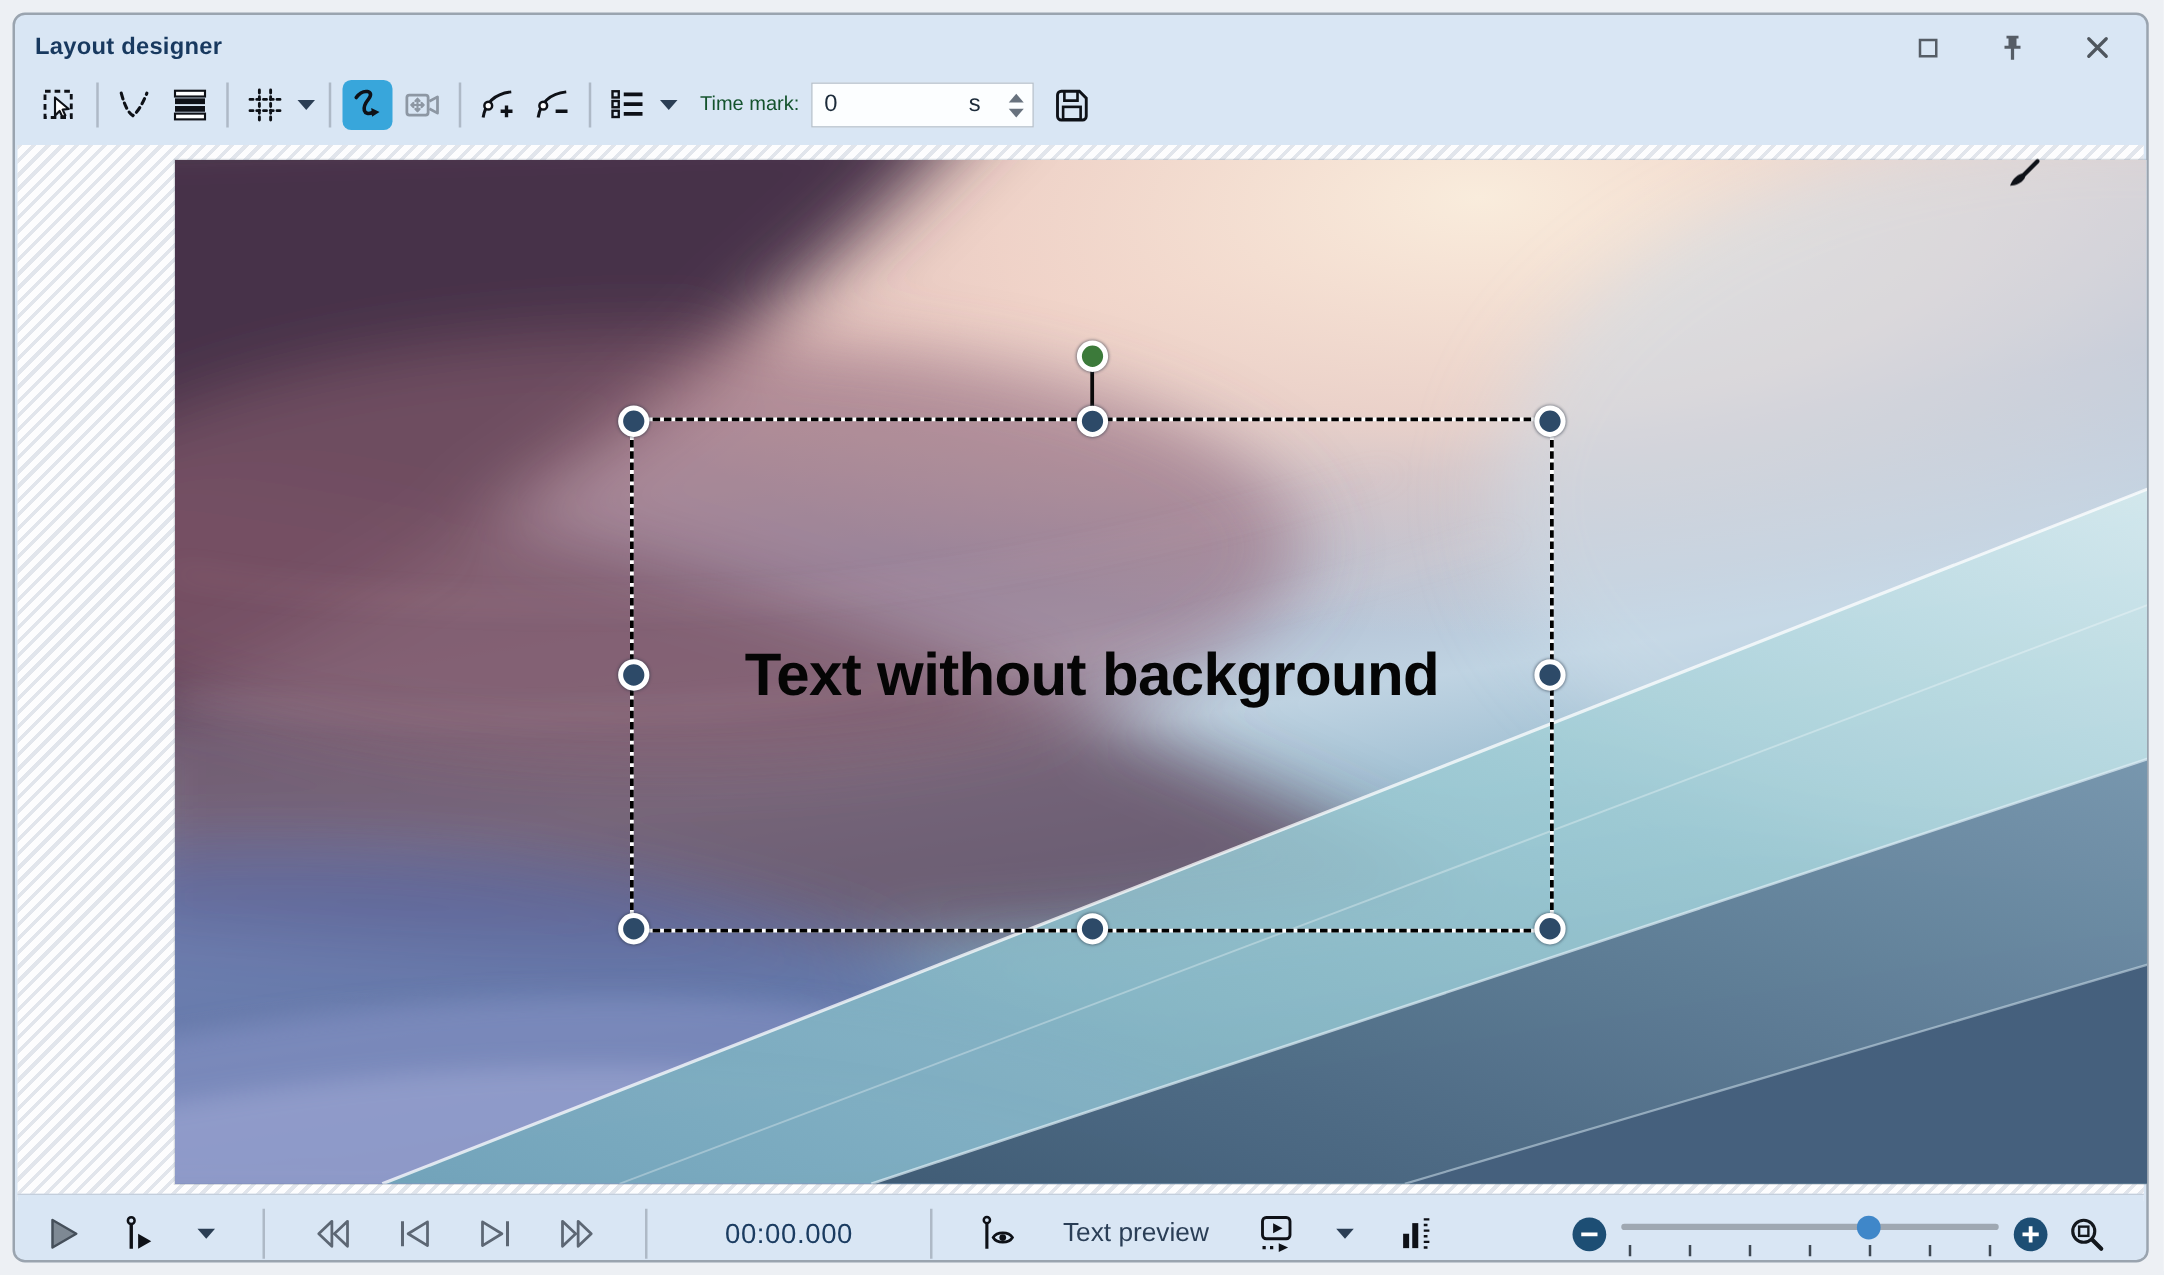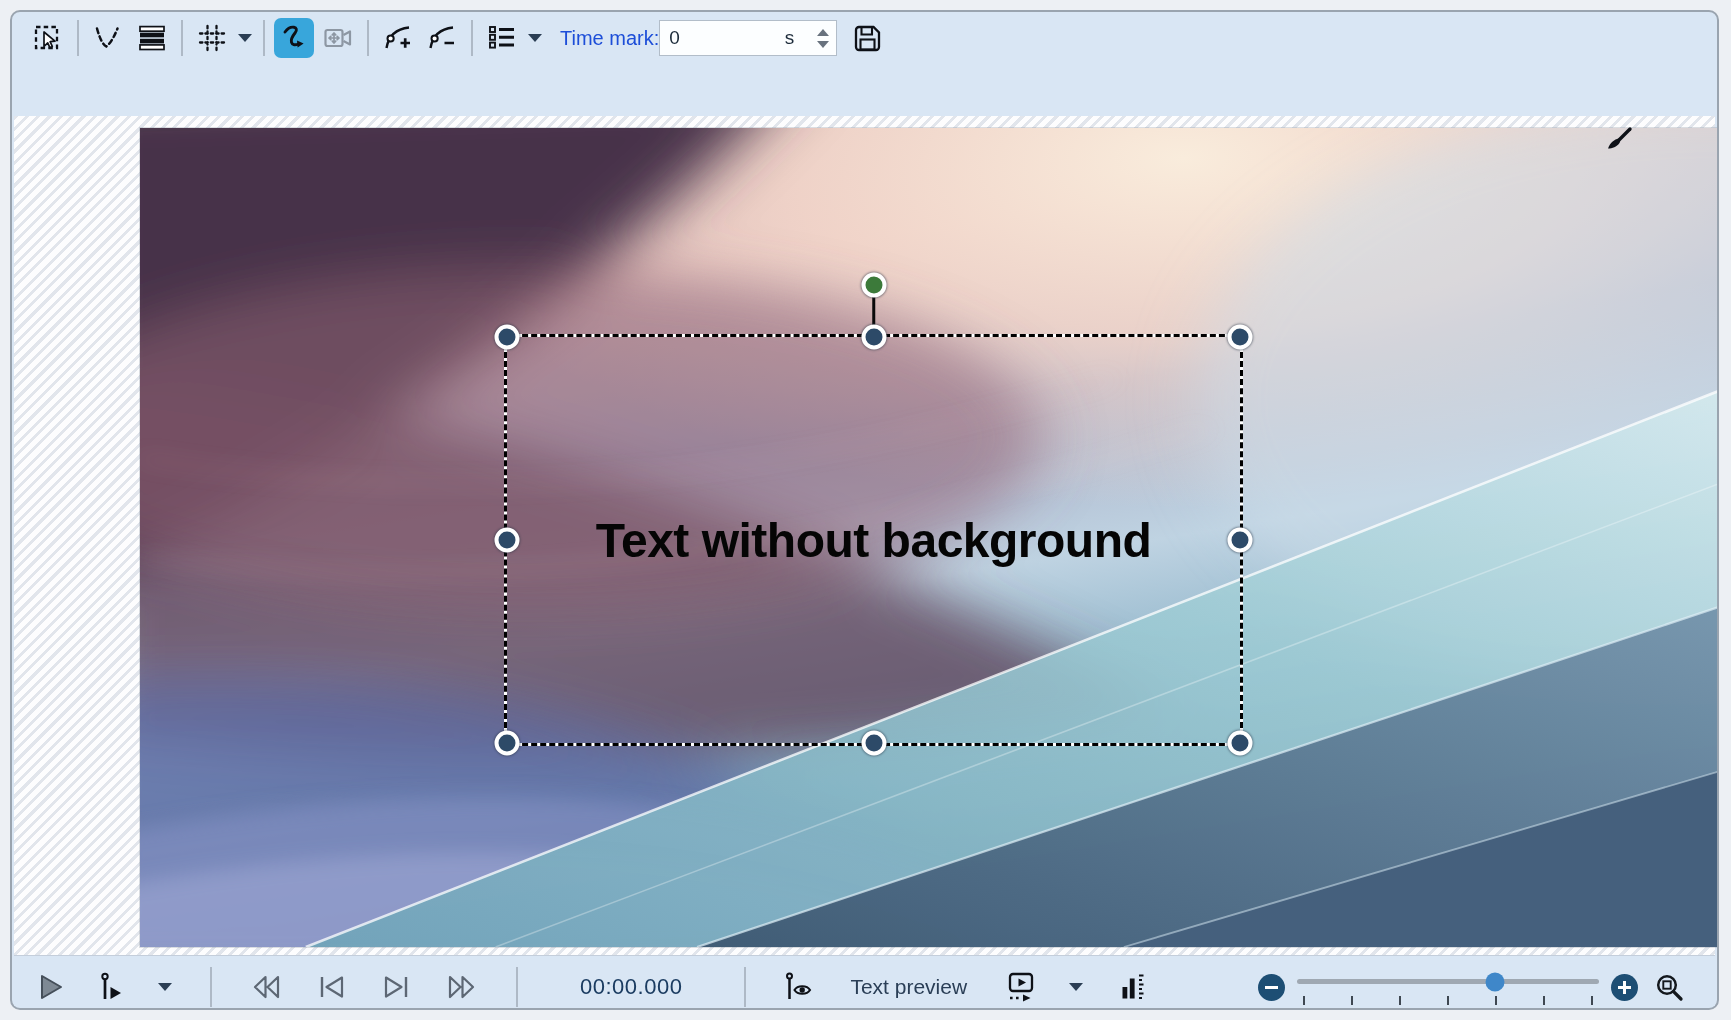--- a/index.html
+++ b/index.html
@@ -33,21 +33,21 @@
   .tbtn{
     width:40px;height:40px;border:none;background:transparent;border-radius:7px;
     display:flex;align-items:center;justify-content:center;padding:0;margin:0 2px;
   }
   .tbtn.active{background:#38a6db;}
   .tsep{width:2px;height:36px;background:#aeb9c6;margin:0 7px;}
   .drop{width:0;height:0;border-left:7px solid transparent;border-right:7px solid transparent;border-top:8.5px solid #2b3e54;margin:0 4px;}
   .ink{stroke:#0e1117;}
   .grayed{stroke:#8d97a3;}
   .timeMark{display:flex;align-items:center;margin-left:14px;}
-  .timeMark .lbl{font-size:20px;color:#1d4ed8;margin-right:0;}
+  .timeMark .lbl{font-size:16px;color:#14532d;margin-right:10px;}
   .spinbox{
     position:relative;width:178px;height:36px;background:#fcfeff;
     border:1px solid #b2bdc9;box-sizing:border-box;display:flex;align-items:center;
   }
   .spinbox input{
     border:none;outline:none;background:transparent;font-size:19px;color:#1c2b3a;
     width:110px;padding:0 0 0 9px;font-family:"Liberation Sans",sans-serif;
   }
   .spinbox .unit{position:absolute;right:42px;font-size:19px;color:#1c2b3a;}
   .spinner{position:absolute;right:7px;display:flex;flex-direction:column;gap:5px;}
@@ -104,20 +104,38 @@
   .slider .thumb{position:absolute;top:11.5px;width:19px;height:19px;border-radius:50%;background:#3f87c9;transform:translate(-50%,-50%);}
   .ticks{position:absolute;left:6px;right:6px;top:26px;display:flex;justify-content:space-between;}
   .tick{width:2px;height:9px;background:#3f4852;}
   .magfit{margin-left:16px;}
 </style>
 </head>
 <body>
 
 <div class="window">
 
+  <div class="titlebar">
+    <div class="title">Layout designer</div>
+    <div class="win-controls">
+      <button class="winbtn">
+        <span class="maxi-glyph"></span>
+      </button>
+      <button class="winbtn">
+        <svg width="22" height="24" viewBox="0 0 22 24">
+          <path d="M6.2 2.5 H15.8 V4.8 H14.2 V10.6 H17.4 V13 H12.3 V21.8 H9.7 V13 H4.6 V10.6 H7.8 V4.8 H6.2 Z" fill="#565d66"></path>
+        </svg>
+      </button>
+      <button class="winbtn">
+        <svg width="20" height="20" viewBox="0 0 20 20">
+          <path d="M3 3 L17 17 M17 3 L3 17" stroke="#4f565e" stroke-width="2.6" stroke-linecap="round"></path>
+        </svg>
+      </button>
+    </div>
+  </div>
 
   <div class="toolbar">
     <button class="tbtn">
       <svg width="30" height="30" viewBox="0 0 30 30">
         <rect x="3" y="4" width="21" height="21" fill="none" class="ink" stroke-width="2.3" stroke-dasharray="4.5 3.2"></rect>
         <path d="M11 9 L11 23.5 L14.7 19.8 L16.9 24.6 L19.3 23.4 L17.1 18.7 L22 18.2 Z" fill="#fff" class="ink" stroke-width="1.7" stroke-linejoin="round"></path>
       </svg>
     </button>
     <div class="tsep"></div>
     <button class="tbtn">

